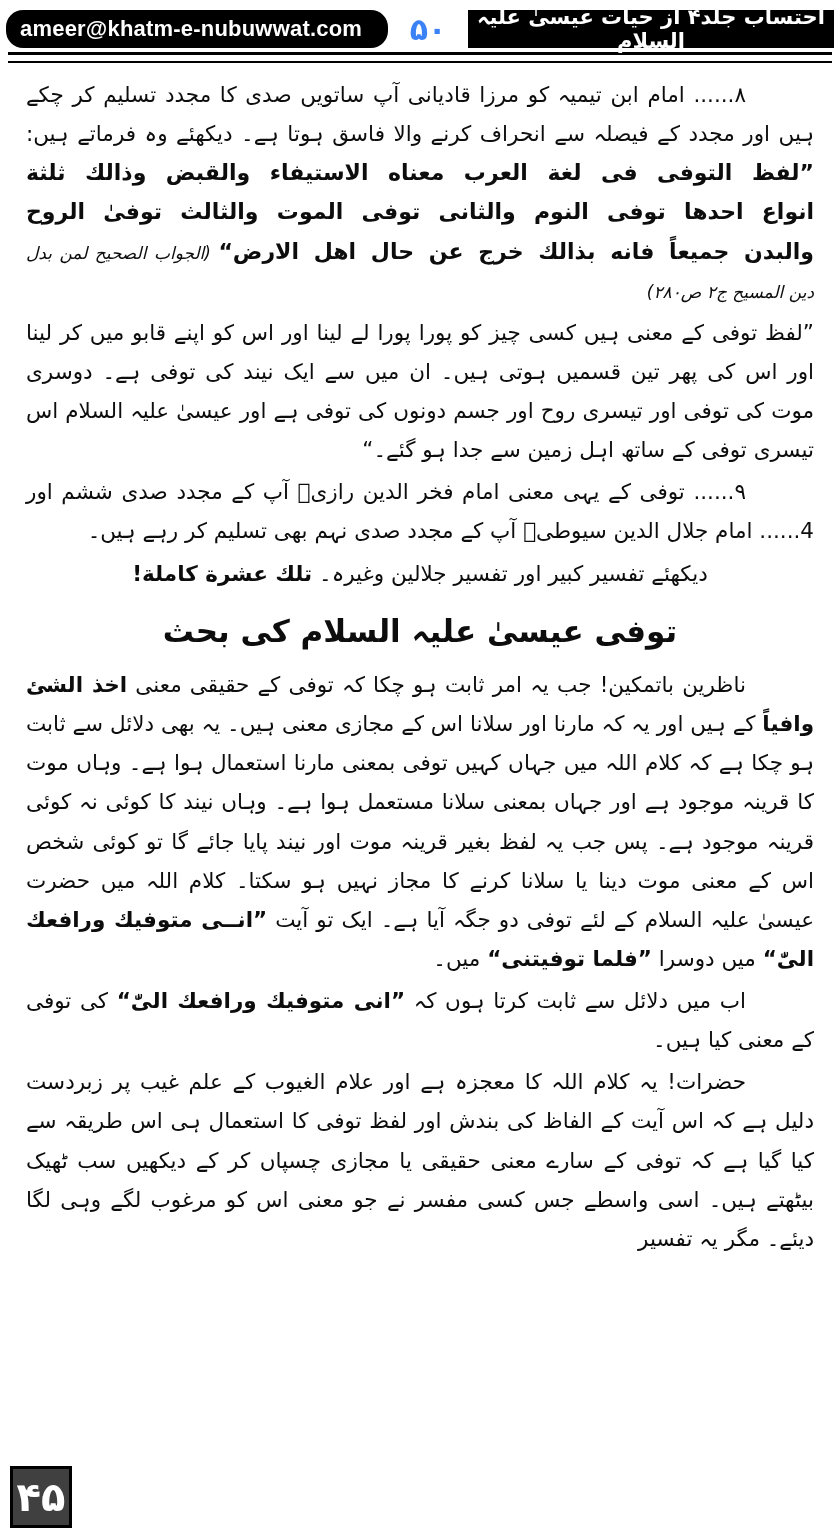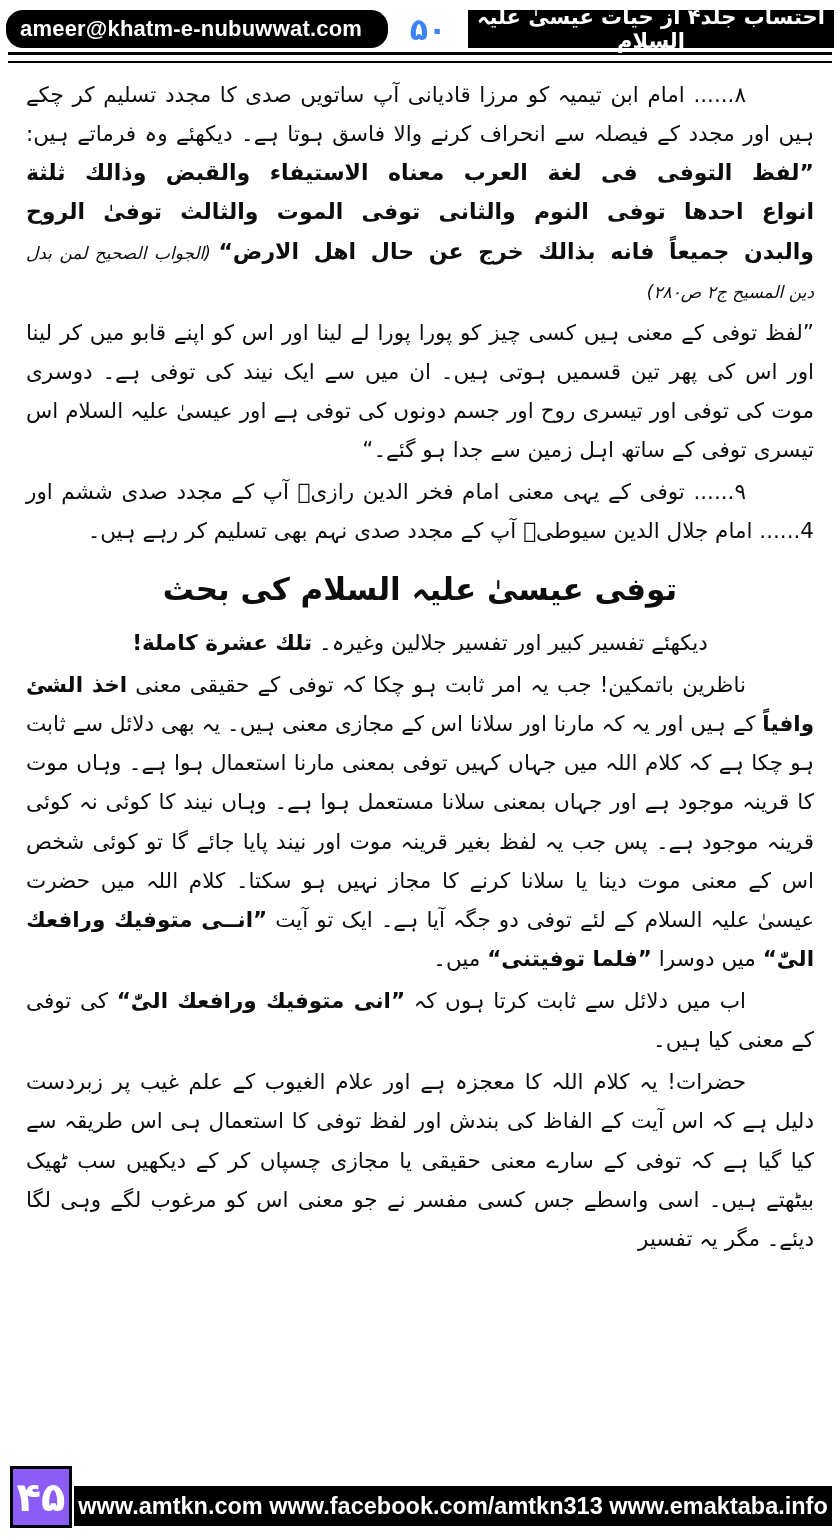--- a/index.html
+++ b/index.html
@@ -37,21 +37,21 @@
   .center{text-align:center;text-indent:0;}
   .heading{text-align:center;font-weight:bold;font-size:31px;margin:10px 0 6px !important;}
   
   .footer-bar{
     position:absolute;left:8px;right:8px;bottom:14px;height:40px;background:#000;
     display:flex;align-items:center;justify-content:center;
     color:#fff;font-family:"Liberation Sans",sans-serif;font-weight:bold;
     font-size:23.5px;padding-left:66px;white-space:nowrap;
   }
   .footer-page{
-    position:absolute;left:8px;bottom:10px;width:66px;height:66px;background:#8b5cf6;
+    position:absolute;left:8px;bottom:10px;width:66px;height:66px;background:#404040;
     box-shadow:inset 0 0 0 2px #fff, inset 0 0 0 5px #000;
     color:#fff;display:flex;align-items:center;justify-content:center;
     font-size:40px;font-weight:bold;z-index:2;
   }
 </style>
 </head>
 <body>
 
 <div class="page">
 
@@ -65,27 +65,24 @@
     <div class="header-right">
       <span>احتساب جلد۴ از حیات عیسیٰ علیہ السلام</span>
     </div>
   </div>
   <div class="rule"></div>
 
   <main class="page-body">
       <p class="block urdu indent"><span class="">۸...... امام ابن تیمیہ کو مرزا قادیانی آپ ساتویں صدی کا مجدد تسلیم کر چکے ہیں اور مجدد کے فیصلہ سے انحراف کرنے والا فاسق ہوتا ہے۔ دیکھئے وہ فرماتے ہیں: </span><span class="arabic">”لفظ التوفی فی لغة العرب معناه الاستیفاء والقبض وذالك ثلثة انواع احدها توفی النوم والثانی توفی الموت والثالث توفیٰ الروح والبدن جمیعاً فانه بذالك خرج عن حال اهل الارض“</span><span class="small"> (الجواب الصحیح لمن بدل دین المسیح ج۲ ص۲۸۰)</span></p>
       <p class="block urdu"><span class="">”لفظ توفی کے معنی ہیں کسی چیز کو پورا پورا لے لینا اور اس کو اپنے قابو میں کر لینا اور اس کی پھر تین قسمیں ہوتی ہیں۔ ان میں سے ایک نیند کی توفی ہے۔ دوسری موت کی توفی اور تیسری روح اور جسم دونوں کی توفی ہے اور عیسیٰ علیہ السلام اس تیسری توفی کے ساتھ اہل زمین سے جدا ہو گئے۔“</span></p>
       <p class="block urdu indent"><span class="">۹...... توفی کے یہی معنی امام فخر الدین رازیؒ آپ کے مجدد صدی ششم اور 4...... امام جلال الدین سیوطیؒ آپ کے مجدد صدی نہم بھی تسلیم کر رہے ہیں۔</span></p>
+      <p class="block center"><span class="">دیکھئے تفسیر کبیر اور تفسیر جلالین وغیرہ۔ </span><span class="bold">تلك عشرة كاملة!</span></p>
       <p class="block heading"><span class="bold">توفی عیسیٰ علیہ السلام کی بحث</span></p>
-      <p class="block center"><span class="">دیکھئے تفسیر کبیر اور تفسیر جلالین وغیرہ۔ </span><span class="bold">تلك عشرة كاملة!</span></p>
       <p class="block urdu indent"><span class="">ناظرین باتمکین! جب یہ امر ثابت ہو چکا کہ توفی کے حقیقی معنی </span><span class="bold">اخذ الشئ وافیاً</span><span class=""> کے ہیں اور یہ کہ مارنا اور سلانا اس کے مجازی معنی ہیں۔ یہ بھی دلائل سے ثابت ہو چکا ہے کہ کلام اللہ میں جہاں کہیں توفی بمعنی مارنا استعمال ہوا ہے۔ وہاں موت کا قرینہ موجود ہے اور جہاں بمعنی سلانا مستعمل ہوا ہے۔ وہاں نیند کا کوئی نہ کوئی قرینہ موجود ہے۔ پس جب یہ لفظ بغیر قرینہ موت اور نیند پایا جائے گا تو کوئی شخص اس کے معنی موت دینا یا سلانا کرنے کا مجاز نہیں ہو سکتا۔ کلام اللہ میں حضرت عیسیٰ علیہ السلام کے لئے توفی دو جگہ آیا ہے۔ ایک تو آیت </span><span class="bold">”انــی متوفیك ورافعك الیّٰ“</span><span class=""> میں دوسرا </span><span class="bold">”فلما توفیتنی“</span><span class=""> میں۔</span></p>
       <p class="block urdu indent"><span class="">اب میں دلائل سے ثابت کرتا ہوں کہ </span><span class="bold">”انی متوفیك ورافعك الیّٰ“</span><span class=""> کی توفی کے معنی کیا ہیں۔</span></p>
       <p class="block urdu indent"><span class="">حضرات! یہ کلام اللہ کا معجزہ ہے اور علام الغیوب کے علم غیب پر زبردست دلیل ہے کہ اس آیت کے الفاظ کی بندش اور لفظ توفی کا استعمال ہی اس طریقہ سے کیا گیا ہے کہ توفی کے سارے معنی حقیقی یا مجازی چسپاں کر کے دیکھیں سب ٹھیک بیٹھتے ہیں۔ اسی واسطے جس کسی مفسر نے جو معنی اس کو مرغوب لگے وہی لگا دیئے۔ مگر یہ تفسیر</span></p>
     </main>
 
   <div class="footer-page">
     <span>۴۵</span>
   </div>
-  <div class="footer-bar">
-    <span>www.amtkn.com www.facebook.com/amtkn313 www.emaktaba.info</span>
-  </div>
 
 </div>
 
 </body></html>

